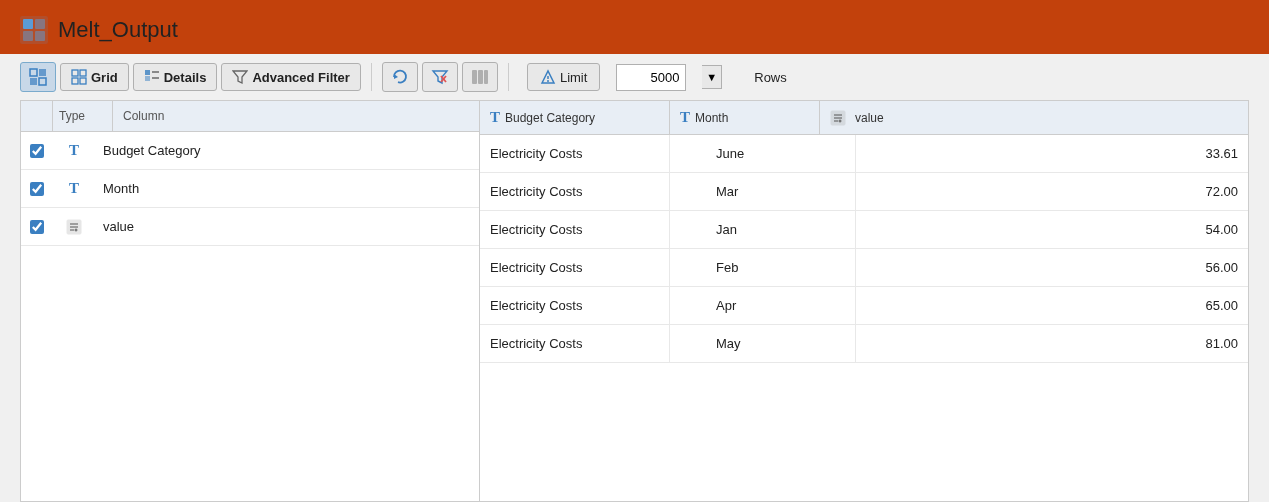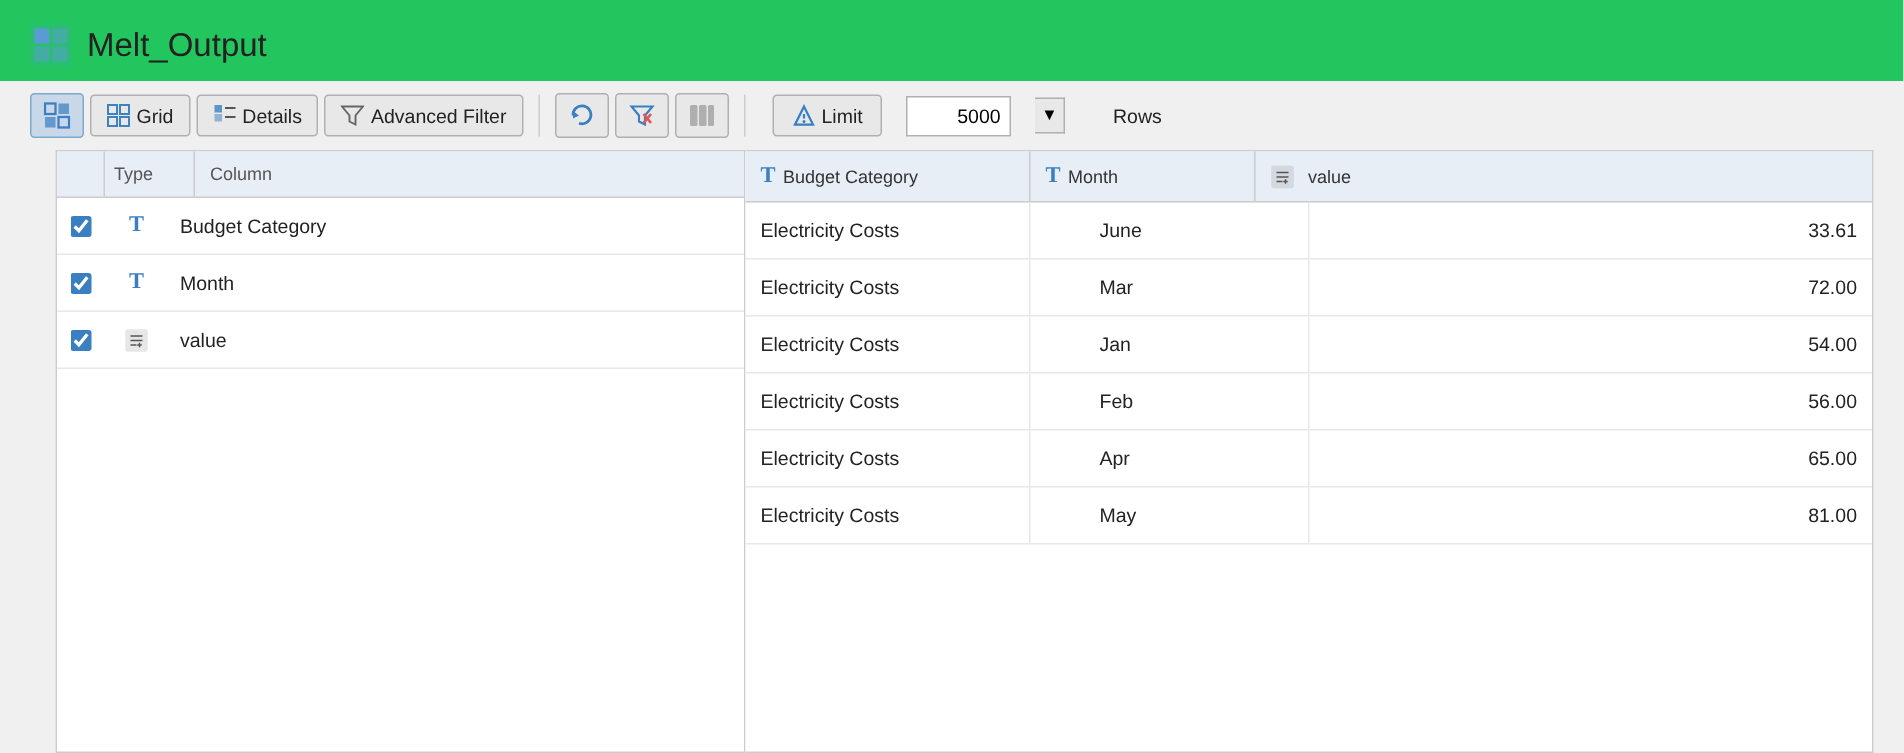--- a/index.html
+++ b/index.html
@@ -14,21 +14,21 @@
       min-height: 502px;
       background: #f0f0f0;
       display: flex;
       flex-direction: column;
     }
     .title-bar {
       display: flex;
       align-items: center;
       gap: 10px;
       padding: 16px 20px 10px 20px;
-      background: #22c55e;
+      background: #c2410c;
     }
     .title-icon {
       width: 28px;
       height: 28px;
     }
     .title-text {
       font-size: 22px;
       font-weight: 400;
       color: #222;
     }
@@ -44,20 +44,21 @@
       align-items: center;
       gap: 4px;
       padding: 5px 10px;
       background: #e8e8e8;
       border: 1px solid #b0b0b0;
       border-radius: 3px;
       cursor: pointer;
       font-size: 13px;
       color: #222;
       white-space: nowrap;
+      font-weight: bold;
     }
     .toolbar-btn.active {
       background: #c8d8e8;
       border-color: #7aaacc;
     }
     .toolbar-btn.icon-only {
       padding: 5px 8px;
     }
     .toolbar-separator {
       width: 1px;
@@ -103,21 +104,20 @@
     .rows-label {
       font-size: 13px;
       color: #222;
       margin-left: 16px;
     }
     .main-content {
       display: flex;
       flex: 1;
       background: #f0f0f0;
       padding: 0 20px;
-      margin-left: 17px;
     }
     .left-panel {
       width: 460px;
       background: #fff;
       border: 1px solid #ccc;
       display: flex;
       flex-direction: column;
     }
     .left-panel-header {
       display: flex;

